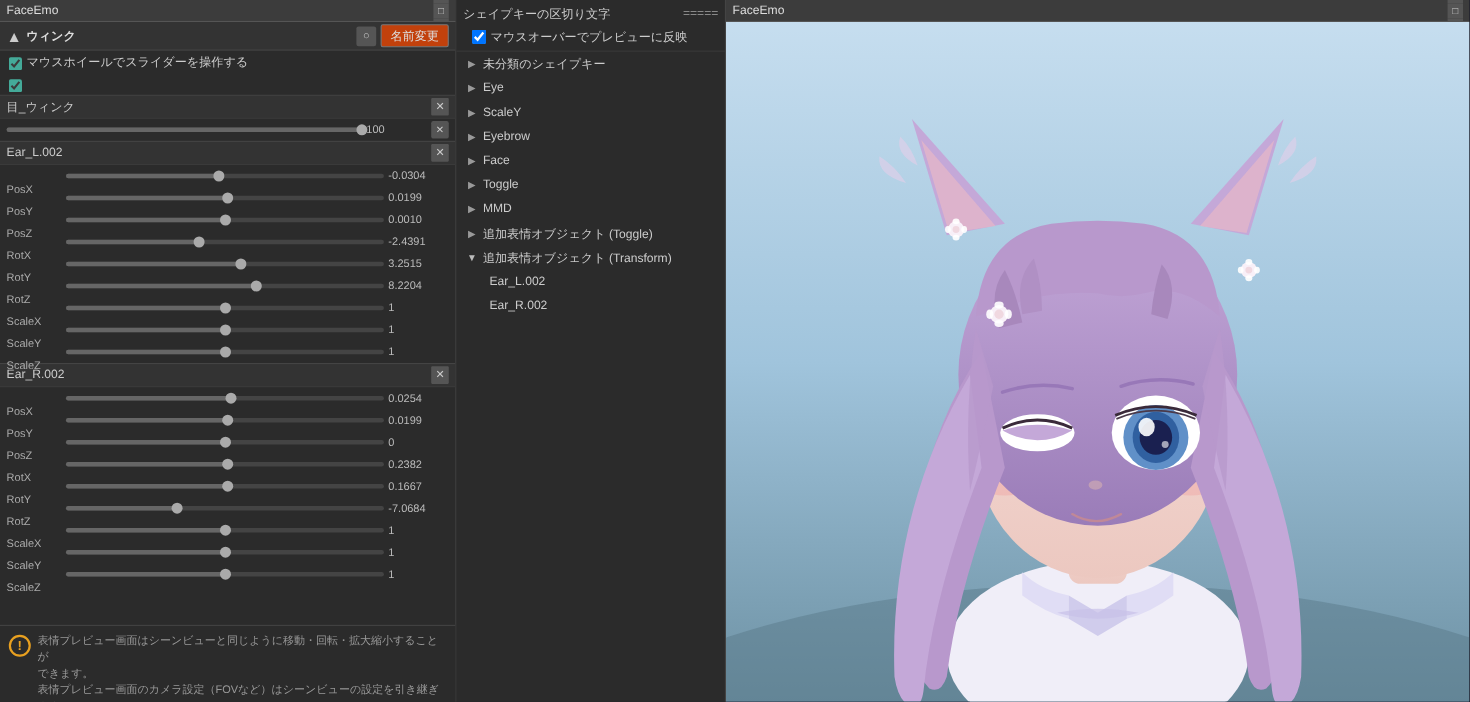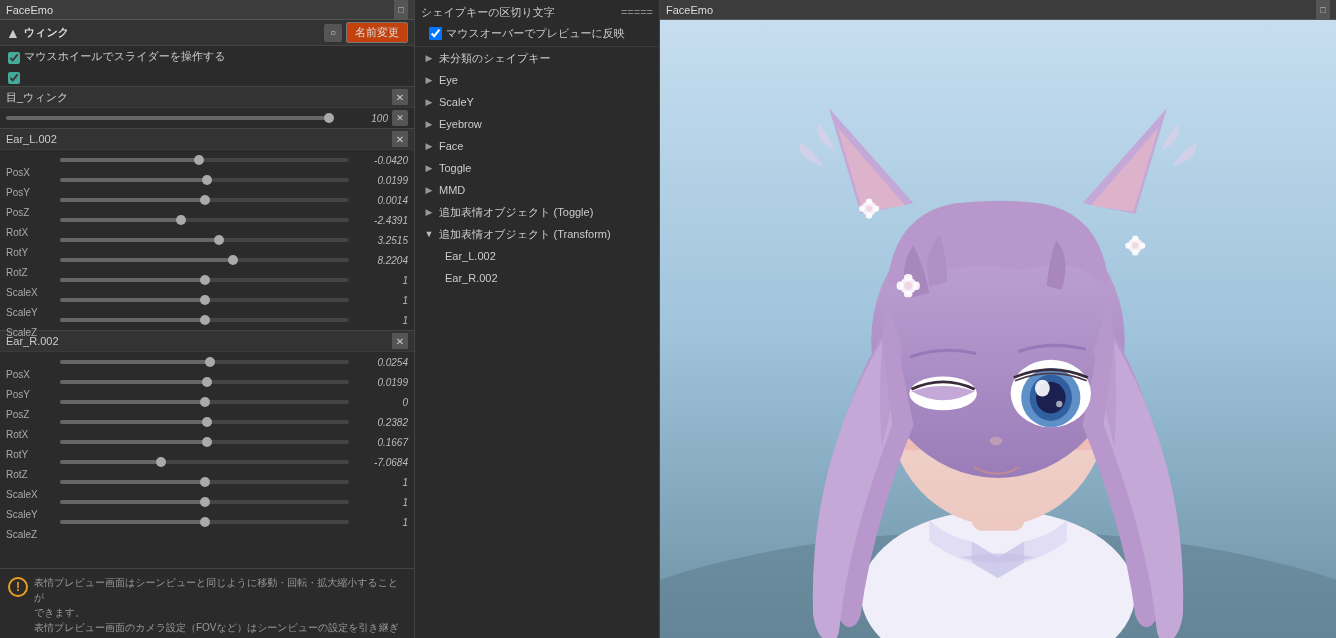--- a/index.html
+++ b/index.html
@@ -172,25 +172,23 @@
       width: 10px;
       height: 10px;
       background: #aaa;
       border-radius: 50%;
       position: absolute;
       top: -3px;
       transform: translateX(-50%);
     }
     .slider-value {
       width: 55px;
-      text-align: right;
       font-size: 10px;
       color: #bbb;
       flex-shrink: 0;
-      font-style: italic;
     }
 
     
     .info-box {
       background: #2b2b2b;
       border-top: 1px solid #444;
       padding: 6px 8px;
       display: flex;
       align-items: flex-start;
       gap: 6px;
@@ -388,39 +386,39 @@
         <span>Ear_L.002</span>
         <button class="close-x">✕</button>
       </div>
 
       <div class="slider-row">
         <span class="slider-label">PosX</span>
         <div class="slider-track">
           <div class="slider-fill" style="width:48%;"></div>
           <div class="slider-thumb" style="left:48%;"></div>
         </div>
-        <span class="slider-value">-0.0420</span>
+        <span class="slider-value">-0.0304</span>
       </div>
 
       <div class="slider-row">
         <span class="slider-label">PosY</span>
         <div class="slider-track">
           <div class="slider-fill" style="width:51%;"></div>
           <div class="slider-thumb" style="left:51%;"></div>
         </div>
         <span class="slider-value">0.0199</span>
       </div>
 
       <div class="slider-row">
         <span class="slider-label">PosZ</span>
         <div class="slider-track">
           <div class="slider-fill" style="width:50%;"></div>
           <div class="slider-thumb" style="left:50%;"></div>
         </div>
-        <span class="slider-value">0.0014</span>
+        <span class="slider-value">0.0010</span>
       </div>
 
       <div class="slider-row">
         <span class="slider-label">RotX</span>
         <div class="slider-track">
           <div class="slider-fill" style="width:42%;"></div>
           <div class="slider-thumb" style="left:42%;"></div>
         </div>
         <span class="slider-value">-2.4391</span>
       </div>

